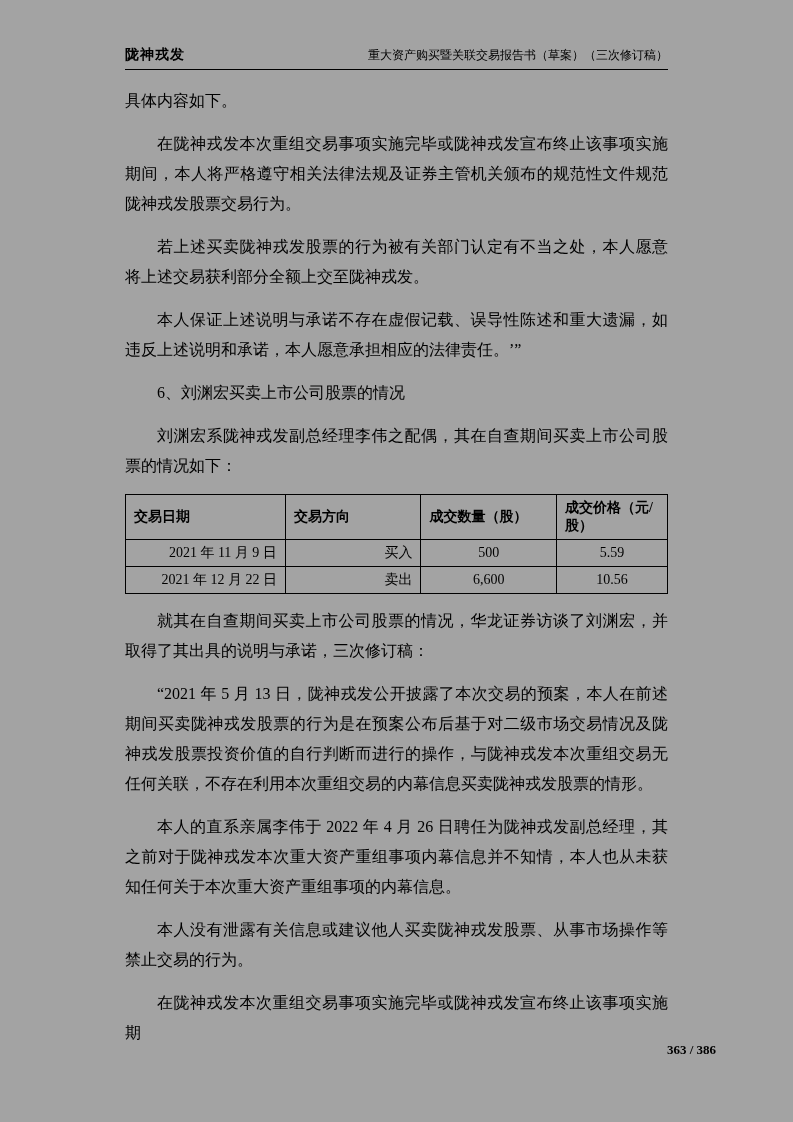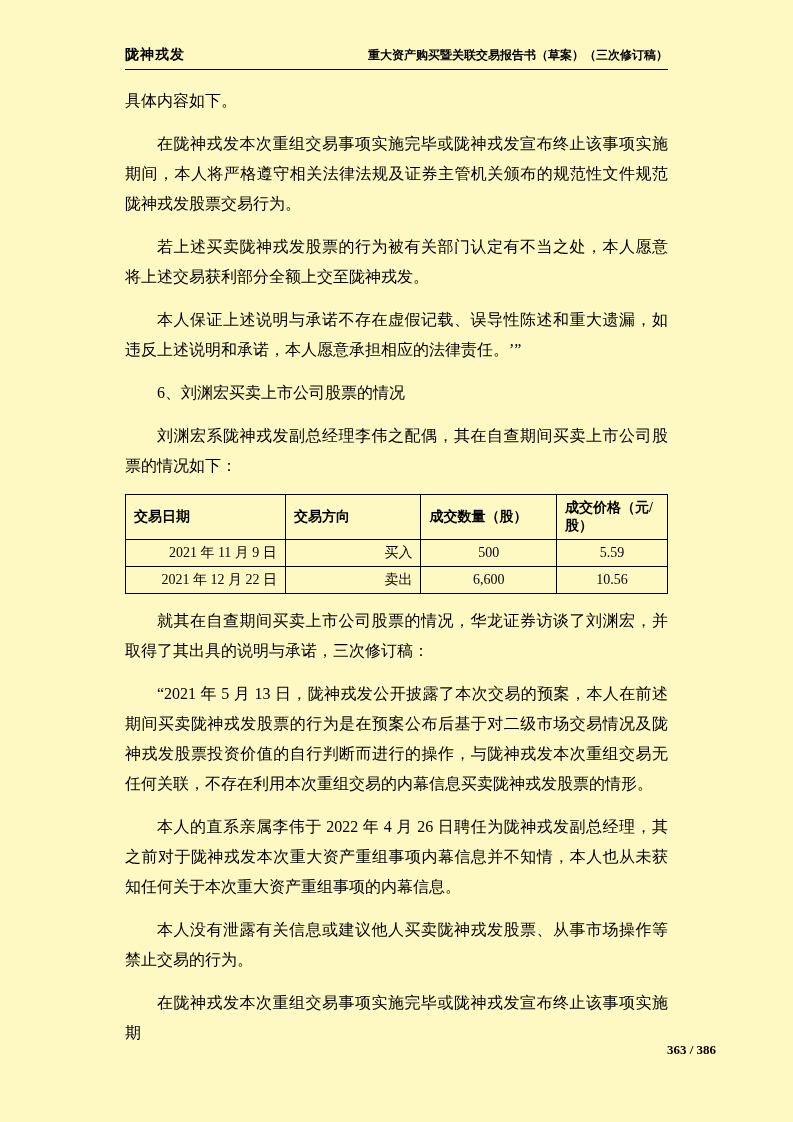--- a/index.html
+++ b/index.html
@@ -6,40 +6,40 @@
   html, body { background: #ffffff; }
   body {
     font-family: "Liberation Serif", "DejaVu Serif", serif;
     color: #000;
   }
   .page {
     position: relative;
     width: 793px;
     height: 1122px;
     margin: 0 auto;
-    background: #fef9c3;
+    background: #a3a3a3;
     padding: 46px 125px 0 125px;
     overflow: hidden;
   }
   
   .doc-header {
     display: flex;
     justify-content: space-between;
     align-items: flex-end;
     border-bottom: 1.5px solid #000;
     padding-bottom: 5px;
   }
   .doc-header .hdr-left {
     font-size: 14px;
     font-weight: bold;
     letter-spacing: 1px;
   }
   .doc-header .hdr-right {
     font-size: 12px;
-    font-weight: bold;
+    font-weight: normal;
   }
   
   .doc-body { margin-top: 16px; }
   .para {
     font-size: 16px;
     line-height: 30px;
     text-align: justify;
     text-indent: 2em;
     margin-bottom: 13px;
     word-break: break-all;

